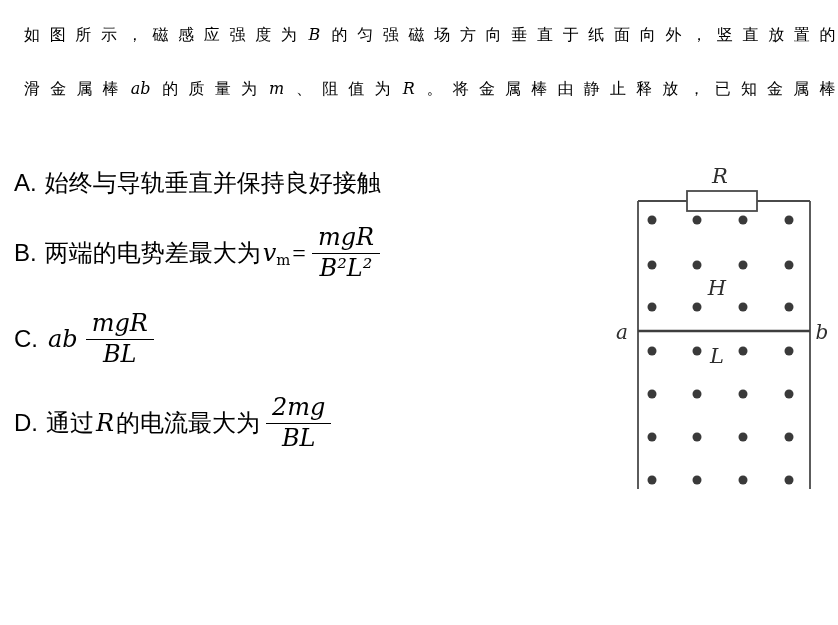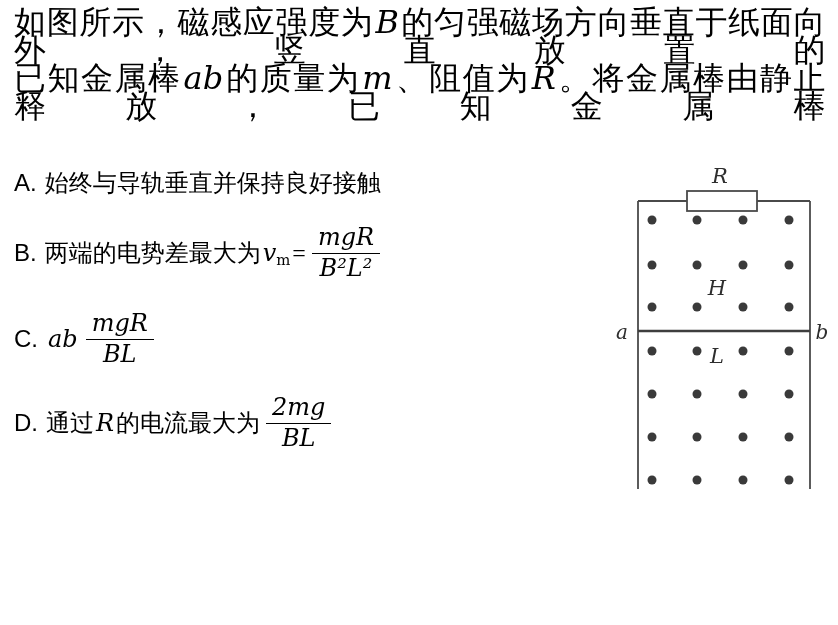--- a/index.html
+++ b/index.html
@@ -2,22 +2,22 @@
 <html><head>
 <meta charset="utf-8">
 <style>
   html,body { margin:0; padding:0; }
   body {
     width:838px; height:625px; background:#ffffff; color:#000;
     font-family:"Liberation Serif","DejaVu Serif",serif;
     position:relative; overflow:hidden;
   }
   .problem {
-    position:absolute; left:14px; top:8px; width:812px;
-    font-size:32px; line-height:28px; letter-spacing:0.5px;
+    position:absolute; left:24px; top:8px; width:812px;
+    font-size:16px; line-height:54px; letter-spacing:0.5px;
   }
   .pline { text-align:justify; }
   .pline.just { text-align-last:justify; }
   .var {
     font-style:italic; font-family:"DejaVu Serif",serif;
     letter-spacing:0; padding:0 2px;text-align:center;
   }
   .var sub {
     font-style:normal; font-size:0.62em; line-height:0;
     vertical-align:-0.25em; padding:0;
@@ -46,21 +46,21 @@
     font-style:italic;
     font-family:"DejaVu Serif","Liberation Serif",serif;
     fill:#2e2e2e;
   }
 </style>
 </head>
 <body>
 
 <div class="problem">
     <div class="pline just"><span>如图所示，磁感应强度为</span><span class="var">B</span><span>的匀强磁场方向垂直于纸面向外，竖直放置的</span></div>
-    <div class="pline just"><span>已知金属棒</span><span class="var">ab</span><span>的质量为</span><span class="var">m</span><span>、阻值为</span><span class="var">R</span><span>。将金属棒由静止释放，已知金属棒</span></div>
+    <div class="pline just"><span>滑金属棒</span><span class="var">ab</span><span>的质量为</span><span class="var">m</span><span>、阻值为</span><span class="var">R</span><span>。将金属棒由静止释放，已知金属棒</span></div>
   </div>
 
 <div class="options">
     <div class="option option-a">
       <span class="olabel">A.</span>
       <span>始终与导轨垂直并保持良好接触</span>
     </div>
     <div class="option option-b">
       <span class="olabel">B.</span>
       <span>两端的电势差最大为</span>

